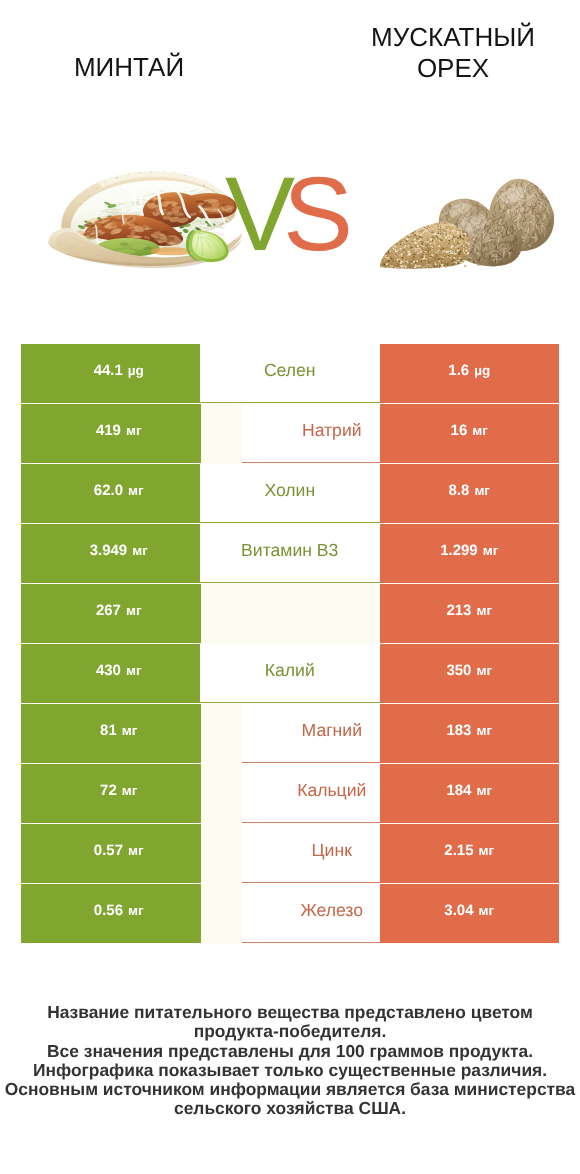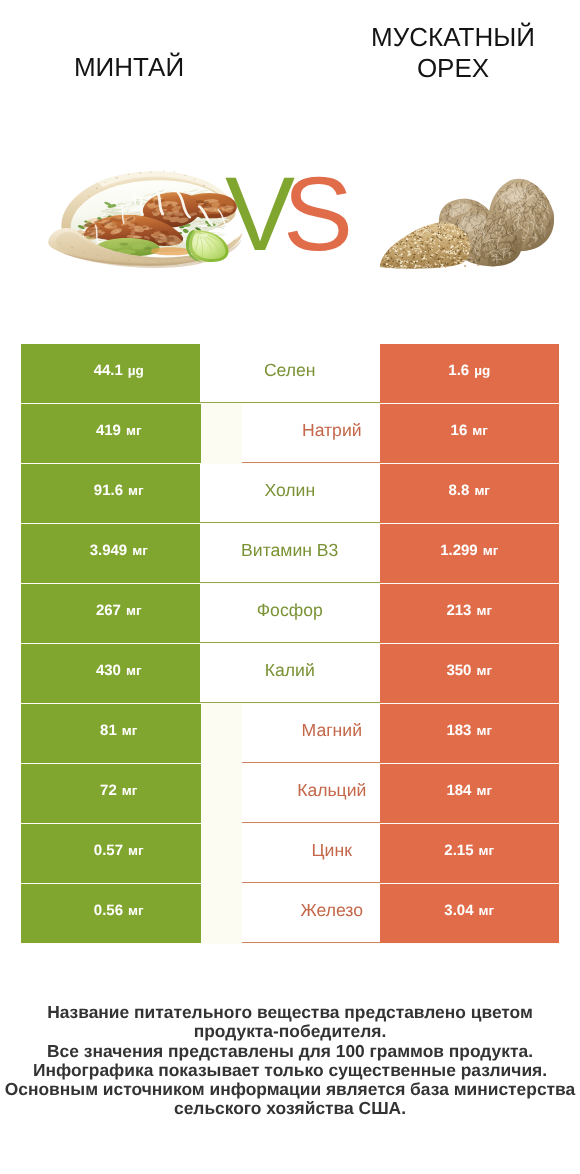--- a/index.html
+++ b/index.html
@@ -2619,21 +2619,21 @@
           <span class="unit">мг</span>
         </div>
         <div class="cell mid win-right">Натрий</div>
         <div class="cell right">
           <span>16</span>
           <span class="unit">мг</span>
         </div>
       </div>
       <div class="row">
         <div class="cell left">
-          <span>91.6</span>
+          <span>62.0</span>
           <span class="unit">мг</span>
         </div>
         <div class="cell mid win-left">Холин</div>
         <div class="cell right">
           <span>8.8</span>
           <span class="unit">мг</span>
         </div>
       </div>
       <div class="row">
         <div class="cell left">
@@ -2644,21 +2644,20 @@
         <div class="cell right">
           <span>1.299</span>
           <span class="unit">мг</span>
         </div>
       </div>
       <div class="row">
         <div class="cell left">
           <span>267</span>
           <span class="unit">мг</span>
         </div>
-        <div class="cell mid win-left">Фосфор</div>
         <div class="cell right">
           <span>213</span>
           <span class="unit">мг</span>
         </div>
       </div>
       <div class="row">
         <div class="cell left">
           <span>430</span>
           <span class="unit">мг</span>
         </div>

